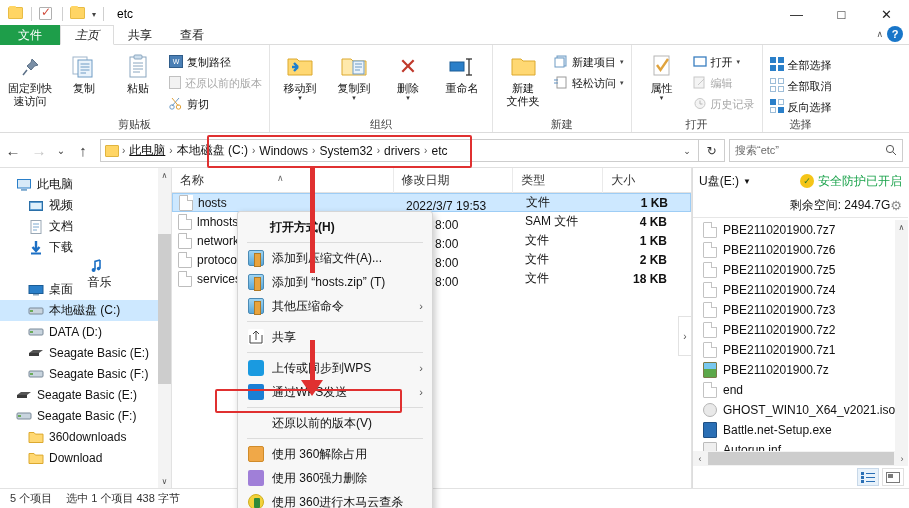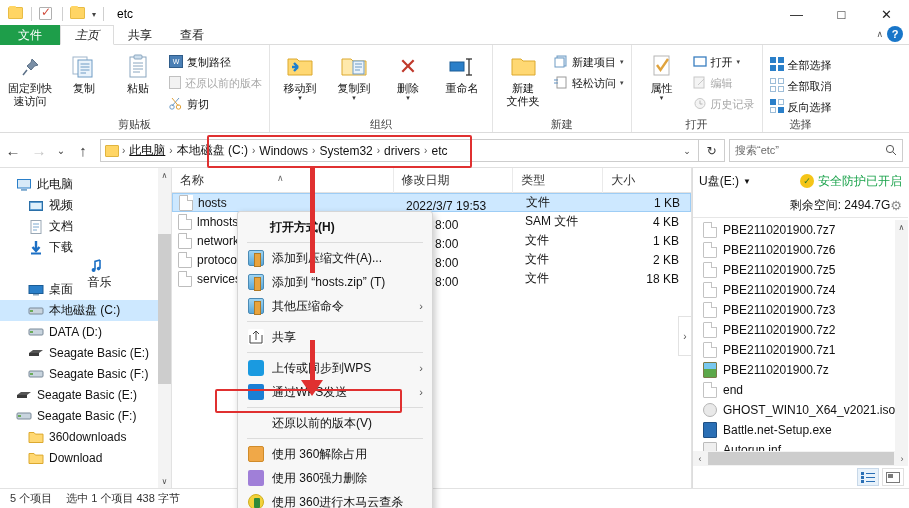--- a/index.html
+++ b/index.html
@@ -208,21 +208,21 @@
     width: 14px; height: 16px; margin: 0 5px 0 6px; flex: 0 0 14px;
     background: #fff; border: 1px solid #bdbdbd; border-radius: 1px; position:relative;
   }
   .fico:after {
     content:""; position:absolute; right:-1px; top:-1px; width:5px;height:5px;
     background:#fff; border-left:1px solid #bdbdbd; border-bottom:1px solid #bdbdbd;
   }
   .f-name { width: 200px; white-space: nowrap; overflow: hidden; }
   .f-date { width: 120px; padding-left: 8px; margin-top: 7px; }
   .f-type { width: 90px; padding-left: 8px; }
-  .f-size { width: 82px; text-align: right; padding-right: 10px; }
+  .f-size { width: 82px; text-align: right; padding-right: 22px; font-weight: bold; }
 
   
   .pane-arrow {
     position: absolute; right: -1px; top: 148px; width: 14px; height: 40px;
     display:flex; align-items:center; justify-content:center;
     font-size: 10px; color: #555; background:#fff; border:1px solid #e2e2e2;
   }
 
   
   .rpanel {

